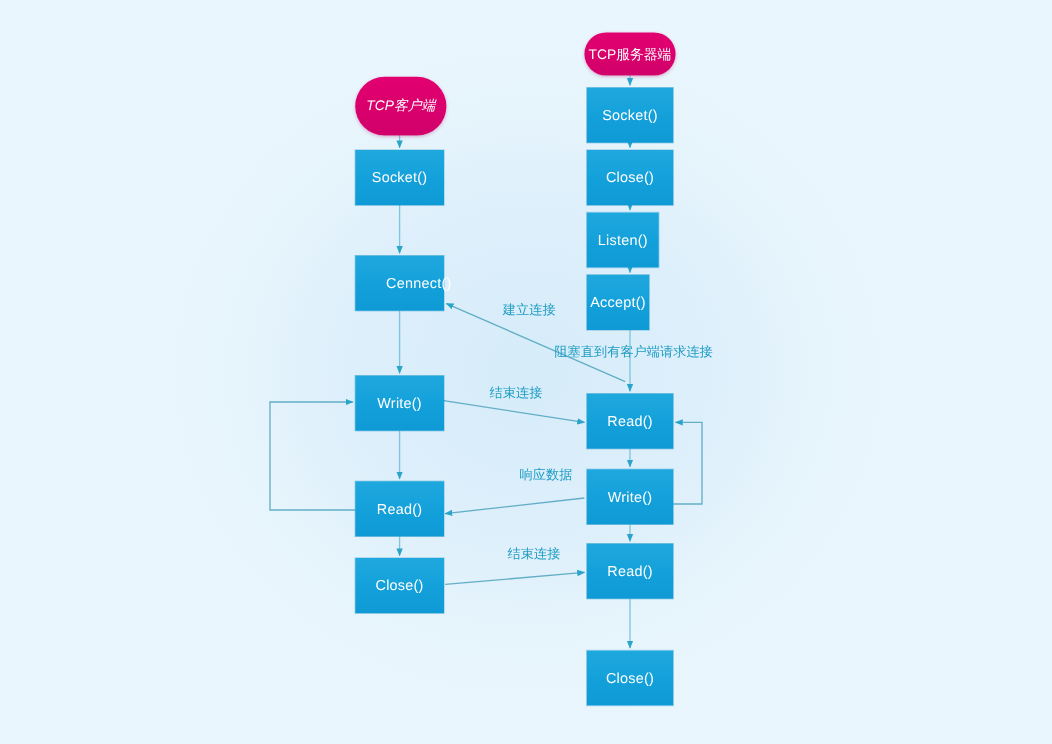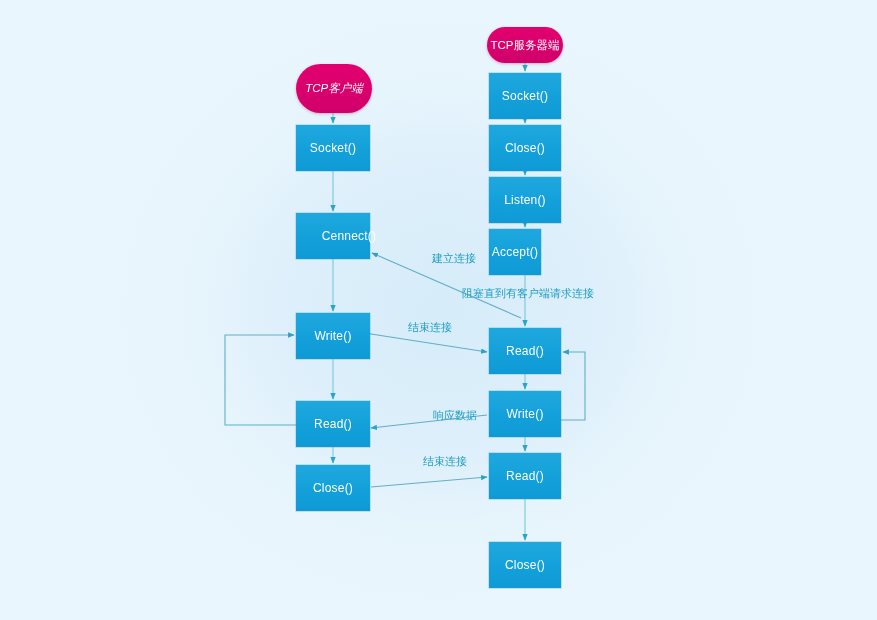--- a/index.html
+++ b/index.html
@@ -131,38 +131,38 @@
   <div class="node node-term" style="left:487px; top:27px; width:76px; height:36px;text-align:right;">
     <span>TCP服务器端</span>
   </div>
 
   <div class="node node-proc" style="left:489px; top:73px; width:72px; height:46px;">
     <span>Socket()</span>
   </div>
   <div class="node node-proc" style="left:489px; top:125px; width:72px; height:46px;">
     <span>Close()</span>
   </div>
-  <div class="node node-proc" style="left:489px; top:177px; width:72px; height:46px;">
+  <div class="node node-proc" style="left:489px; top:177px; width:60px; height:46px;">
     <span>Listen()</span>
   </div>
   <div class="node node-proc" style="left:489px; top:229px; width:52px; height:46px;">
     <span>Accept()</span>
   </div>
   <div class="node node-proc" style="left:489px; top:328px; width:72px; height:46px;">
     <span>Read()</span>
   </div>
   <div class="node node-proc" style="left:489px; top:391px; width:72px; height:46px;">
     <span>Write()</span>
   </div>
   <div class="node node-proc" style="left:489px; top:453px; width:72px; height:46px;">
     <span>Read()</span>
   </div>
   <div class="node node-proc" style="left:489px; top:542px; width:72px; height:46px;">
     <span>Close()</span>
   </div>
 
-  <div class="edge-label" style="left:432px; top:251px;">建立连接</div>
+  <div class="edge-label" style="left:419px; top:251px;">建立连接</div>
   <div class="edge-label" style="left:462px; top:286px;">阻塞直到有客户端请求连接</div>
   <div class="edge-label" style="left:408px; top:320px;">结束连接</div>
-  <div class="edge-label" style="left:409px; top:408px;padding-left:24px;">响应数据</div>
+  <div class="edge-label" style="left:409px; top:388px;padding-left:24px;">响应数据</div>
   <div class="edge-label" style="left:423px; top:454px;">结束连接</div>
 
 </div>
 
 </body></html>

